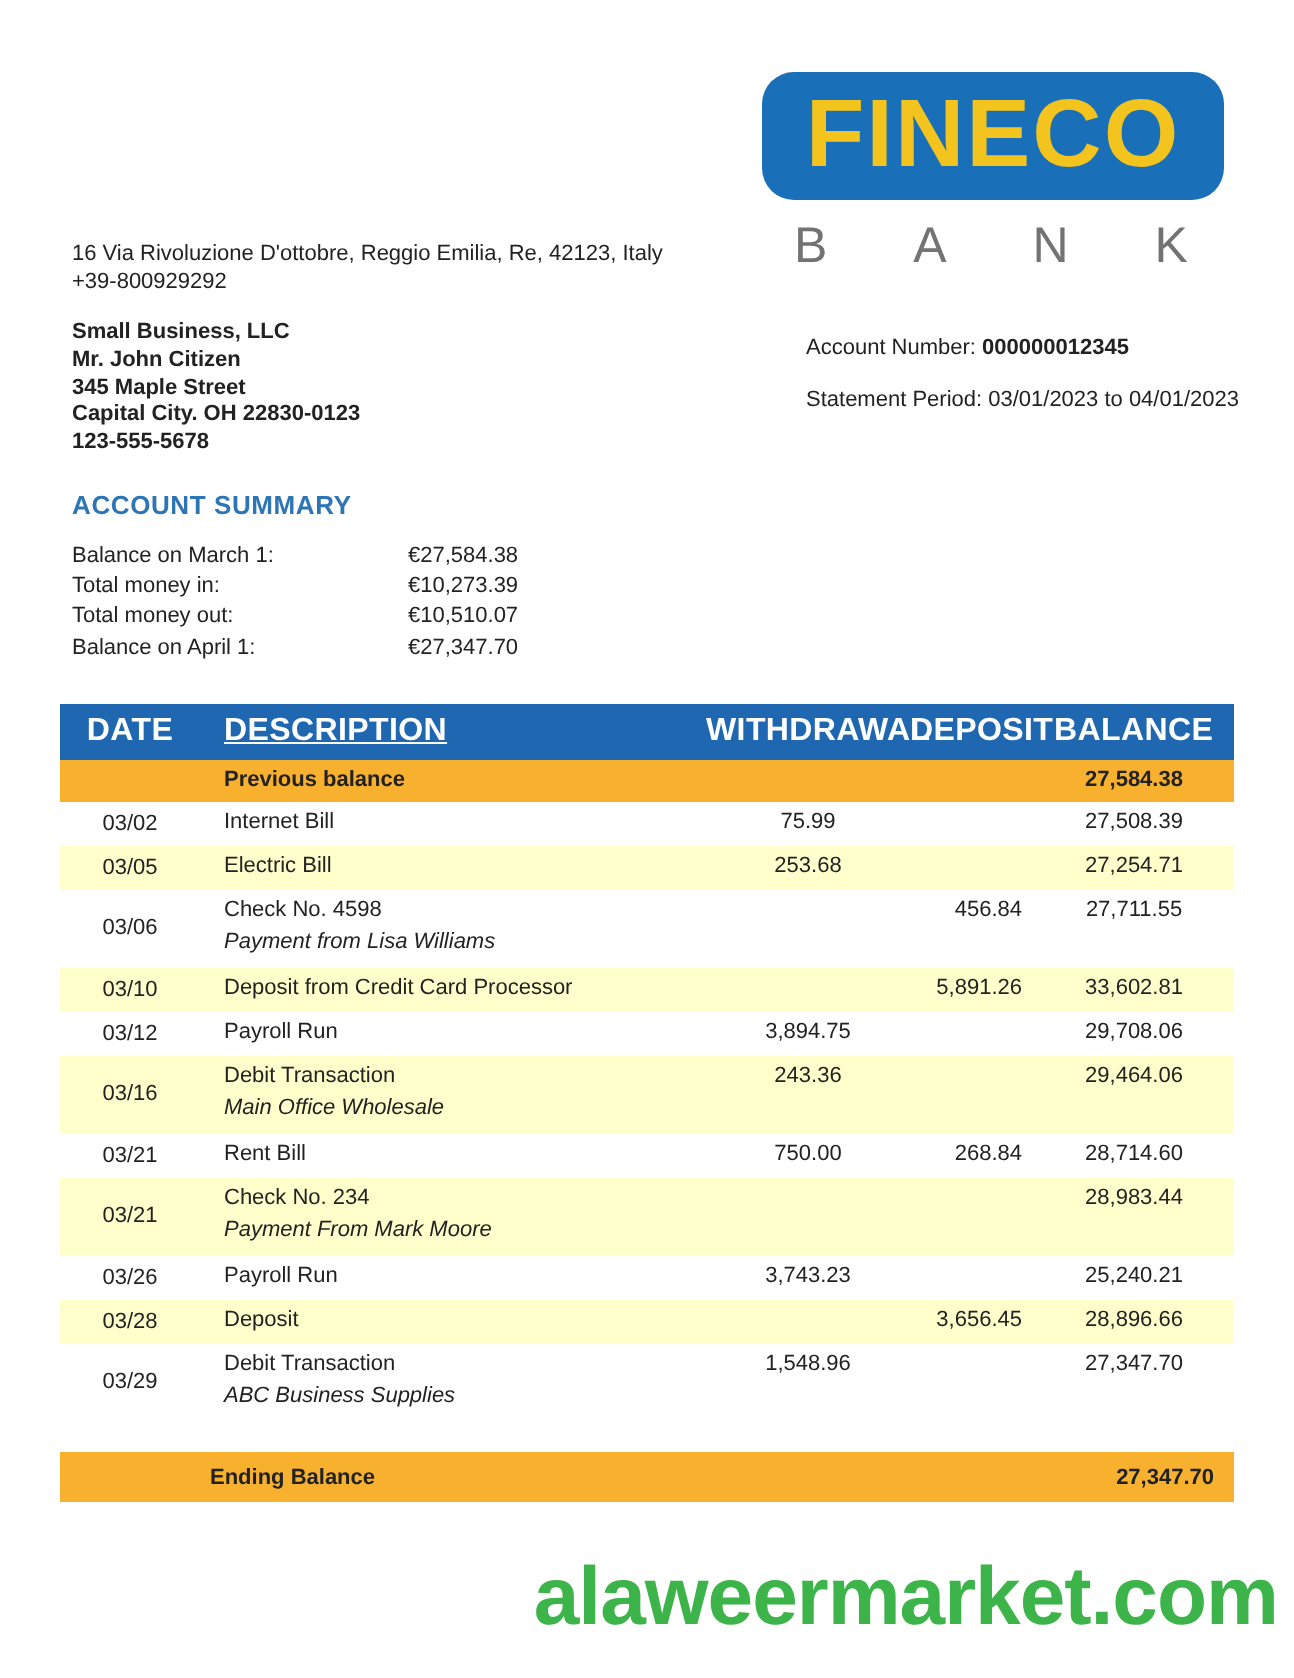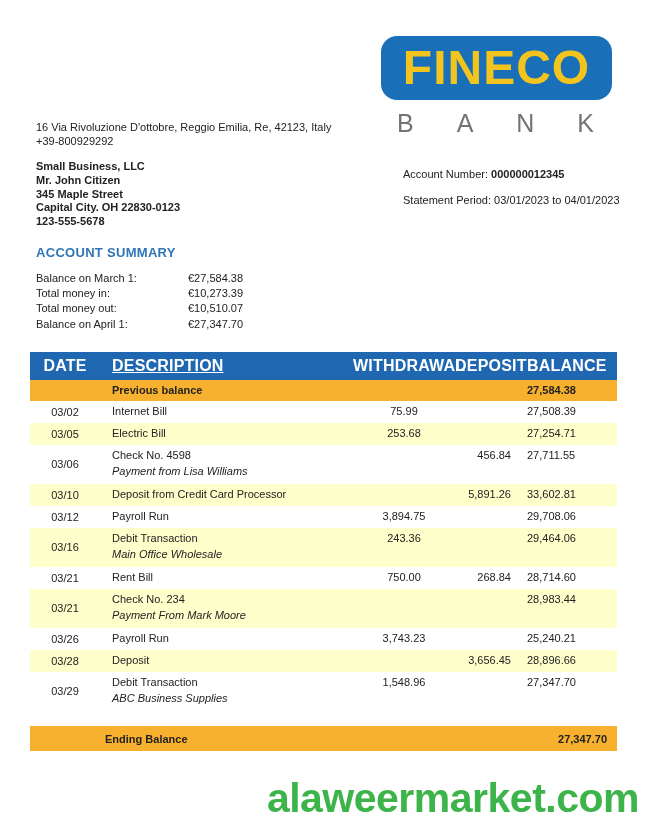--- a/index.html
+++ b/index.html
@@ -42,21 +42,21 @@
   .acct-block { position: absolute; left: 403px; top: 167px; font-size: 11px; line-height: 14.5px; }
   .acct-block .period { margin-top: 11px; }
   .b { font-weight: bold; }
 
   
   .summary-title {
     position: absolute; left: 36px; top: 245px;
     color: var(--title-blue); font-size: 13px; font-weight: bold; letter-spacing: 0.3px;
   }
   .summary-rows { position: absolute; left: 36px; top: 270px; font-size: 11px; }
-  .summary-row { display: flex; height: 15.3px; align-items: center; }
+  .summary-row { display: flex; height: 15.3px; align-items: center; gap: 16px; }
   .summary-row .lbl { width: 152px; }
 
   
   .txn-table {
     position: absolute; left: 30px; top: 352px; width: 587px;
     border-collapse: collapse; table-layout: fixed;
     font-size: 11px;
   }
   .txn-table col.c1 { width: 70px; }
   .txn-table col.c2 { width: 245px; }
@@ -73,21 +73,21 @@
   th.h-desc { text-align: left; padding-left: 12px; text-decoration: underline; }
   th.h-wd   { text-align: left; padding-left: 8px; }
   th.h-dep  { text-align: right; padding-right: 16px; }
   th.h-bal  { text-align: center; padding-right: 23px; }
 
   .txn-table td { padding: 3px 0; line-height: 15px; vertical-align: top; margin-top: 16px; }
   td.t-date { text-align: center; vertical-align: middle; }
   td.t-desc { padding-left: 12px; }
   td.t-wd   { text-align: center; padding-left: 8px; }
   td.t-dep  { text-align: right; padding-right: 16px; }
-  td.t-bal  { text-align: left; padding-right: 10px; }
+  td.t-bal  { text-align: center; padding-right: 10px; }
   .note { font-style: italic; line-height: 16px; padding-bottom: 2px; }
 
   tbody.prev td { background: var(--bar-orange); font-weight: bold; height: 21px; vertical-align: middle; }
   tbody.txns tr:nth-child(even) td { background: var(--row-yellow); }
   tbody.txns tr.single td { height: 22px; }
 
   
   .ending-bar {
     position: absolute; left: 30px; top: 726px; width: 587px; height: 25px;
     background: var(--bar-orange);

